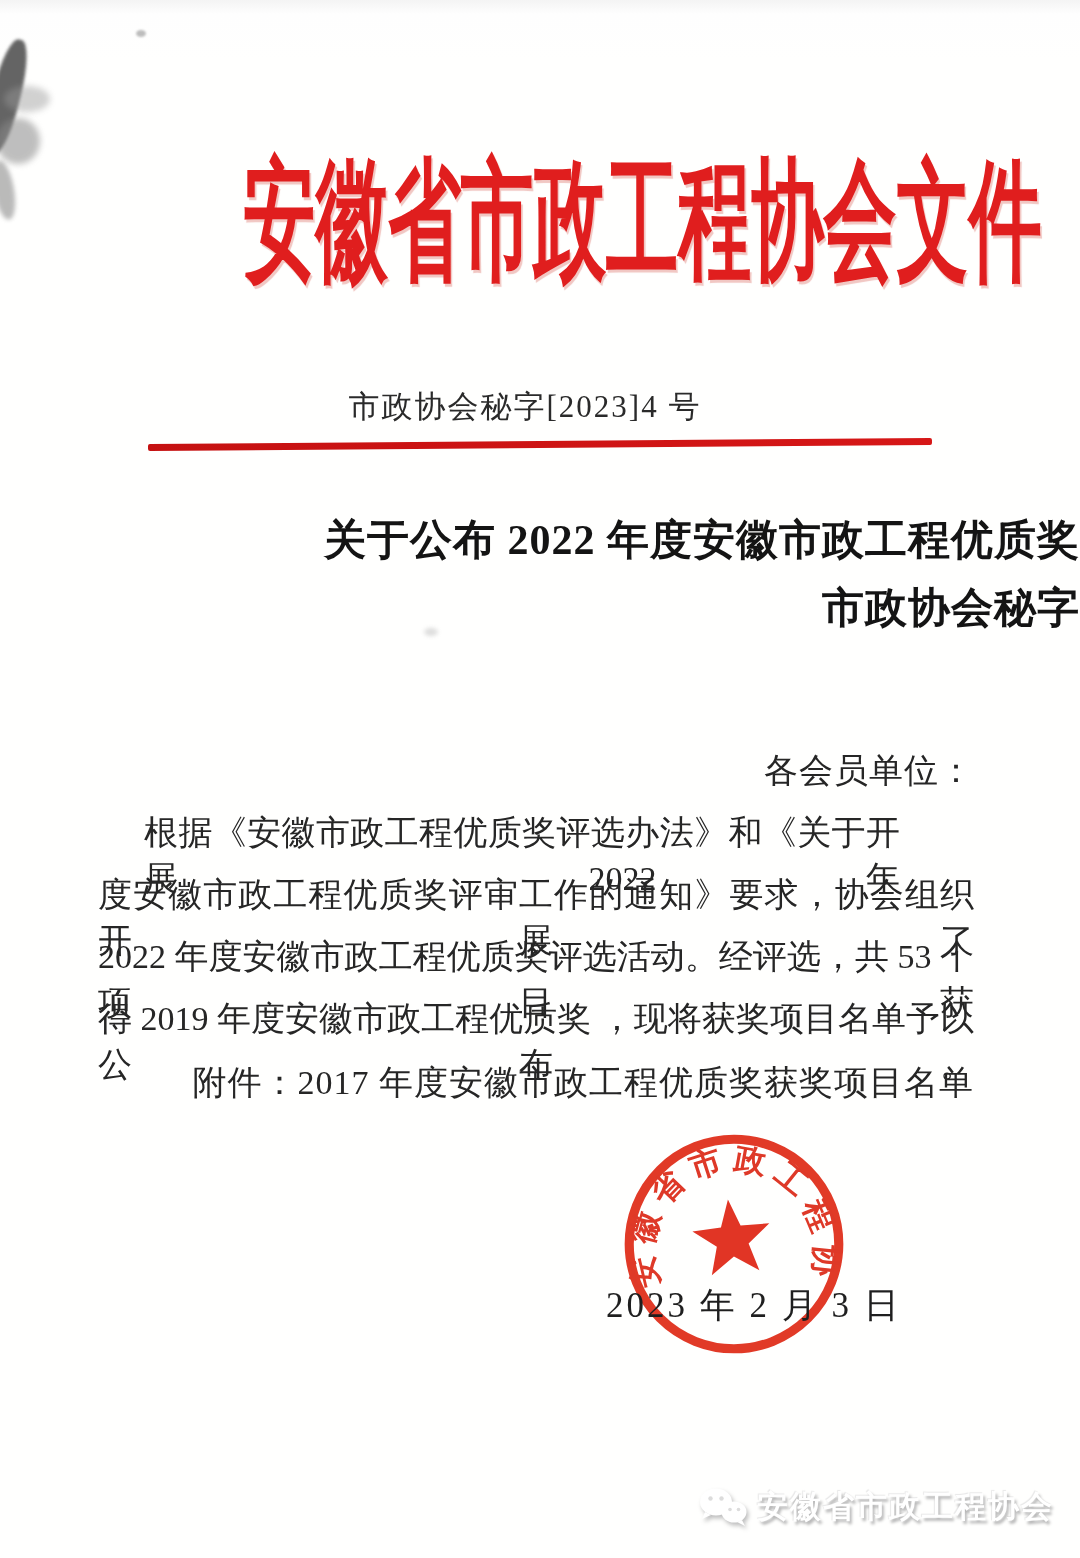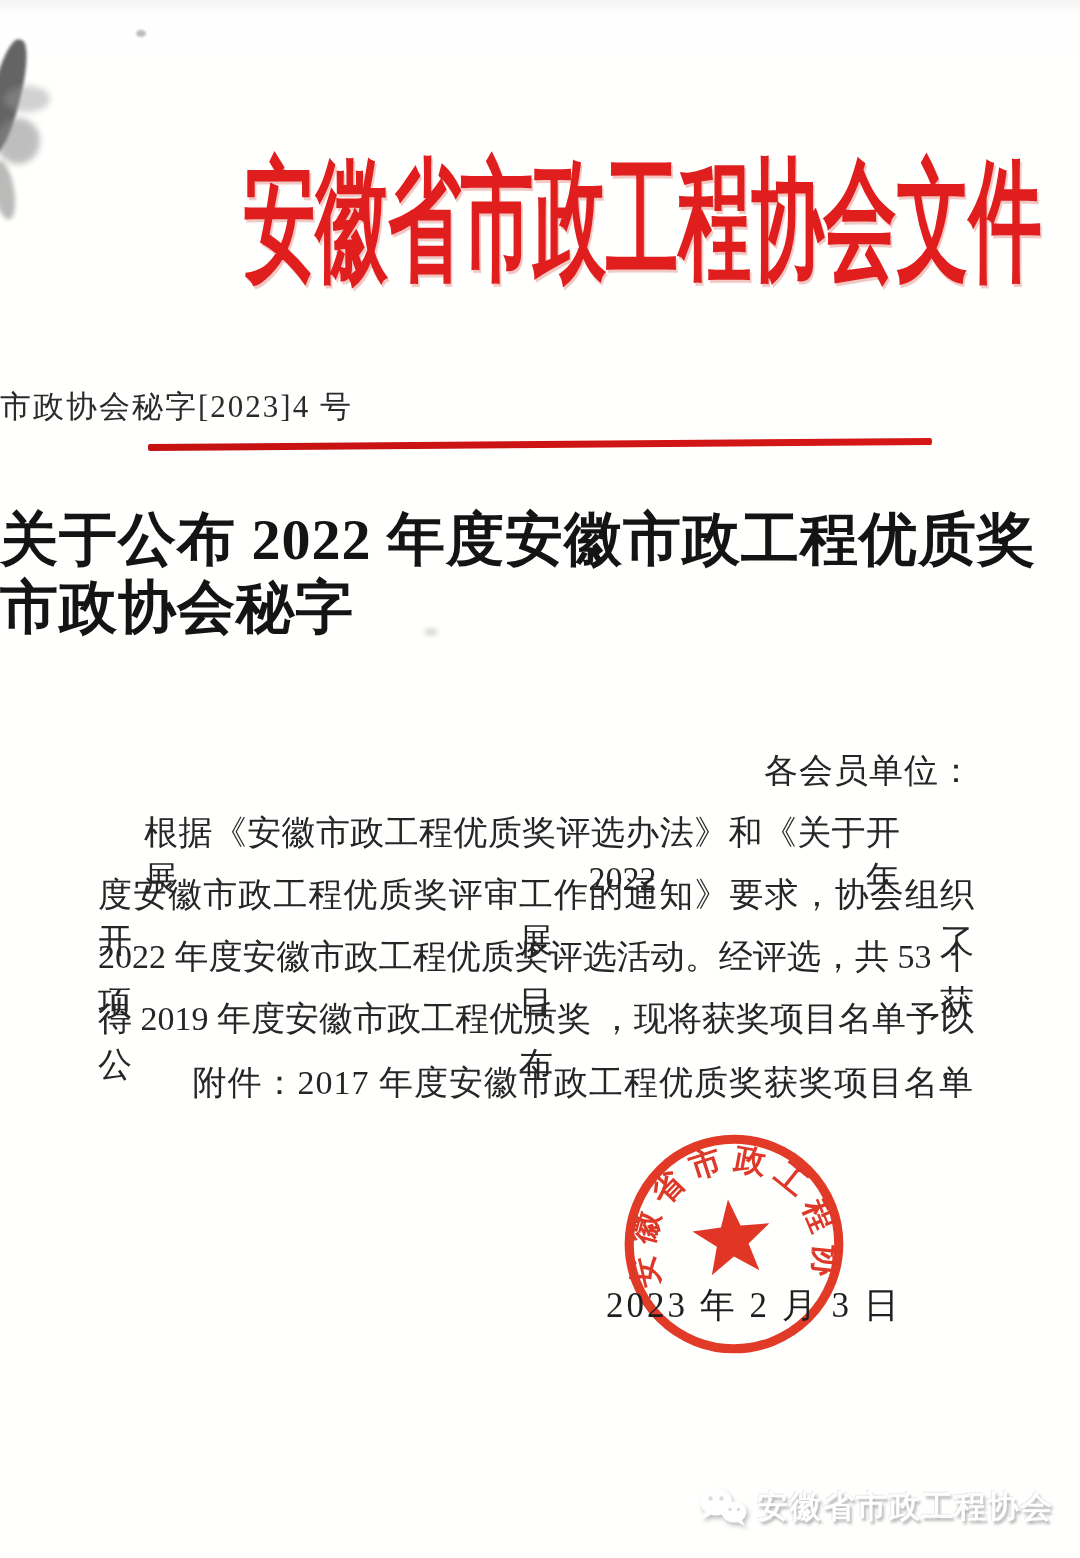--- a/index.html
+++ b/index.html
@@ -27,34 +27,34 @@
     position:absolute; top:142px; left:0; width:1080px;
     text-align:center; white-space:nowrap;
     font-size:132px; font-weight:bold; color:#e01e1e;
     transform:scaleX(0.55); transform-origin:540px 50%;
     text-shadow:3px 3px 1px rgba(200,30,20,.25);
     letter-spacing:0px; line-height:160px;
   }
 
   .doc-number {
     position:absolute; top:386px; left:0; width:1050px;
-    text-align:left; font-size:31px; color:#2a2a2a; letter-spacing:2px;
+    text-align:center; font-size:31px; color:#2a2a2a; letter-spacing:2px;
   }
 
   .red-line {
     position:absolute; left:148px; top:441px; width:784px; height:7px;
     background:linear-gradient(90deg,#c51111,#d61717);
     transform:rotate(-0.45deg); border-radius:2px;
   }
 
   
   .doc-title {
     position:absolute; top:506px; left:0; width:1080px;
-    text-align:left; color:#141414; font-weight:bold;
-    font-size:58px; line-height:68px; letter-spacing:1px;
+    text-align:right; color:#141414; font-weight:bold;
+    font-size:42px; line-height:68px; letter-spacing:1px;
   }
 
   
   .body-text { position:absolute; left:98px; width:876px; font-size:34px; color:#262626; white-space:nowrap;text-align:right; }
   .jline { text-align:justify; text-align-last:justify; white-space:normal; }
   .salutation   { top:748px;  letter-spacing:1px; padding-left:60px; }
   .bline0 { top:810px; padding-left:60px; width:816px; left:84px; }
   .bline1 { top:872px; }
   .bline2 { top:934px; }
   .bline3 { top:996px; }

